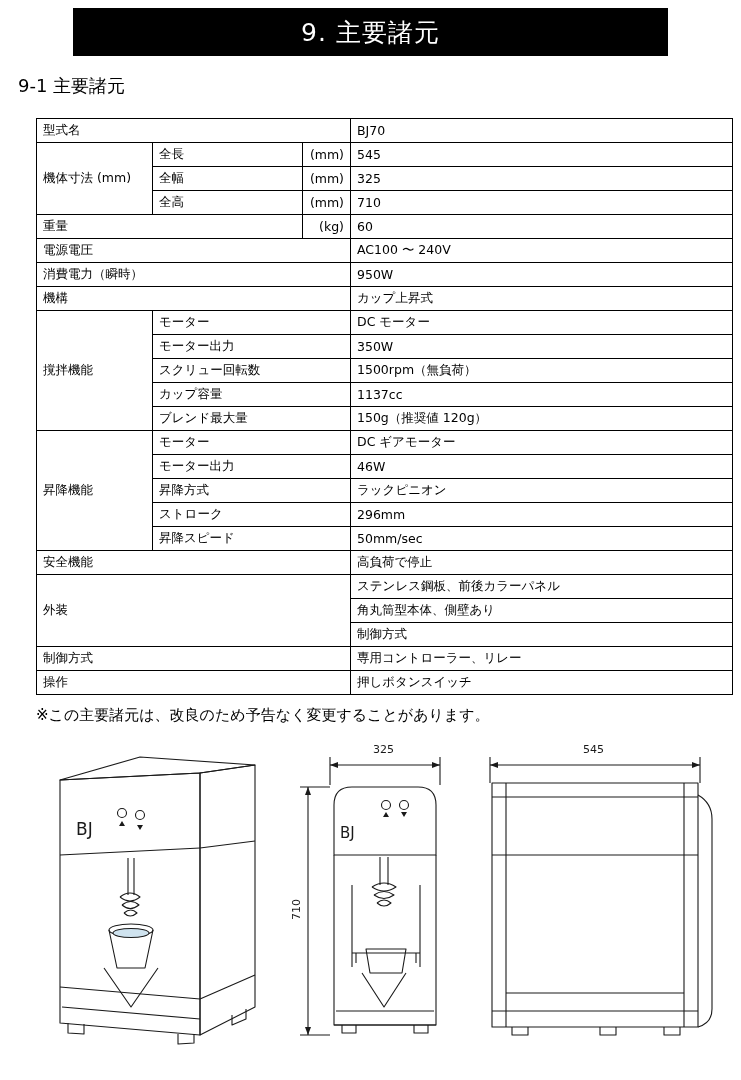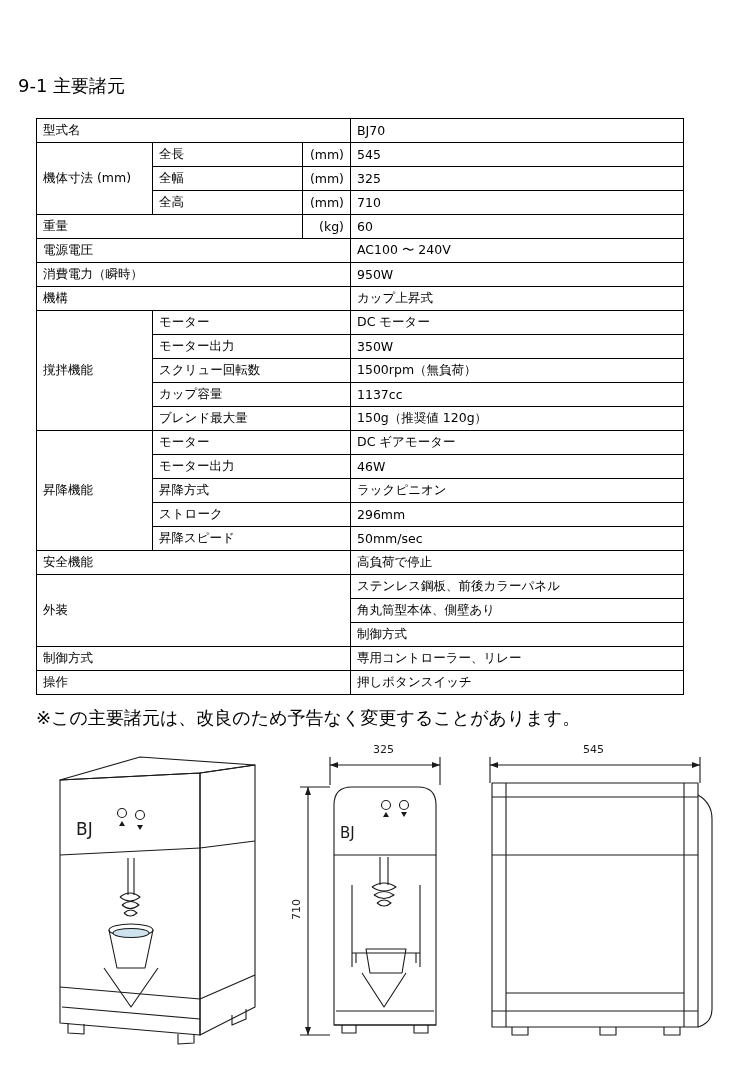--- a/index.html
+++ b/index.html
@@ -29,60 +29,63 @@
   
   .section-title {
     position: absolute;
     left: 18px; top: 74px;
     font-size: 18px;
   }
   
   .spec-table {
     position: absolute;
     left: 36px; top: 118px;
-    width: 648px;
+    width: 697px;
     border-collapse: collapse;
     font-size: 12.5px;
   }
   .spec-table td {
     border: 1px solid #000;
     padding: 3px 6px;
     height: 24px;
     vertical-align: middle;
   }
   .c-label   { width: 116px; }
   .c-sub     { width: 150px; }
   .c-unit    { width: 48px; text-align: right; padding-right: 6px; }
   .c-value   { }
   .nowrap { white-space: nowrap; }
   
   .note {
     position: absolute;
     left: 36px; top: 706px;
-    font-size: 18px;
+    font-size: 15px;
   }
   
   .drawings {
     position: absolute;
     left: 0; top: 735px;
     width: 741px; height: 310px;
   }
   .page-num {
     position: absolute;
     left: 0; right: 0; bottom: 6px;
     text-align: center;
     font-size: 11px;
     color: #222;
   }
 </style>
 </head>
 <body>
 
 <div class="page">
 
+  <div class="banner">
+    <span>9. 主要諸元</span>
+  </div>
 
   <div class="section-title">9-1 主要諸元</div>
 
   <table class="spec-table">
     <tbody>
 
       <tr>
         <td class="c-label" colspan="3">型式名</td>
         <td class="c-value">BJ70</td>
       </tr>

